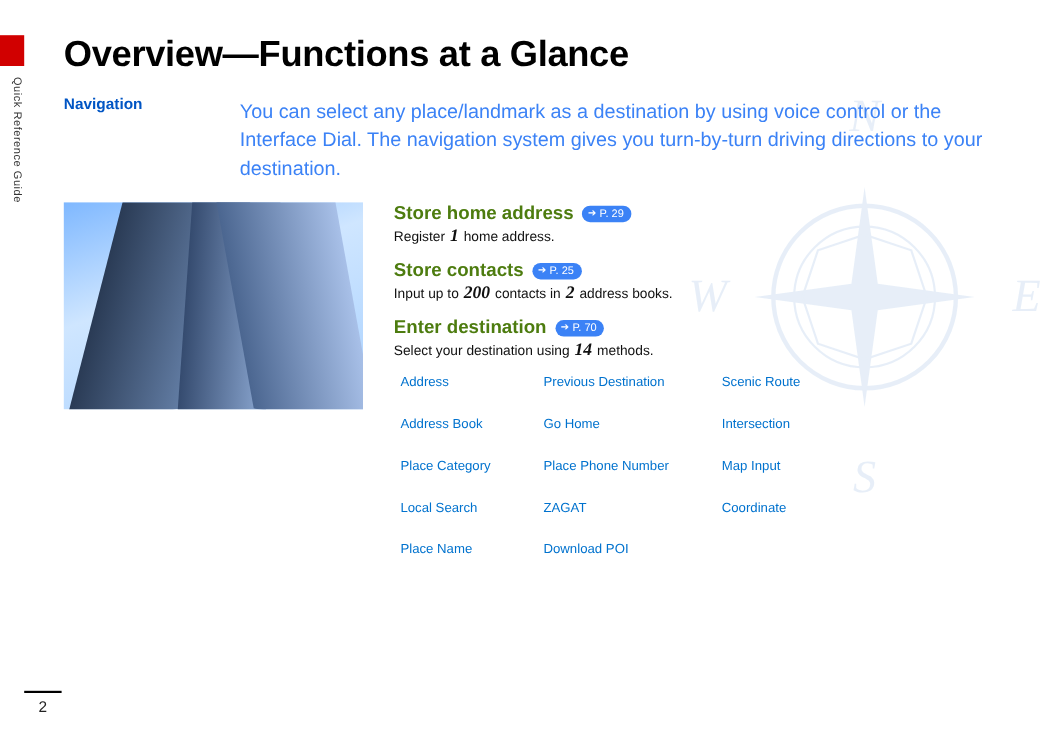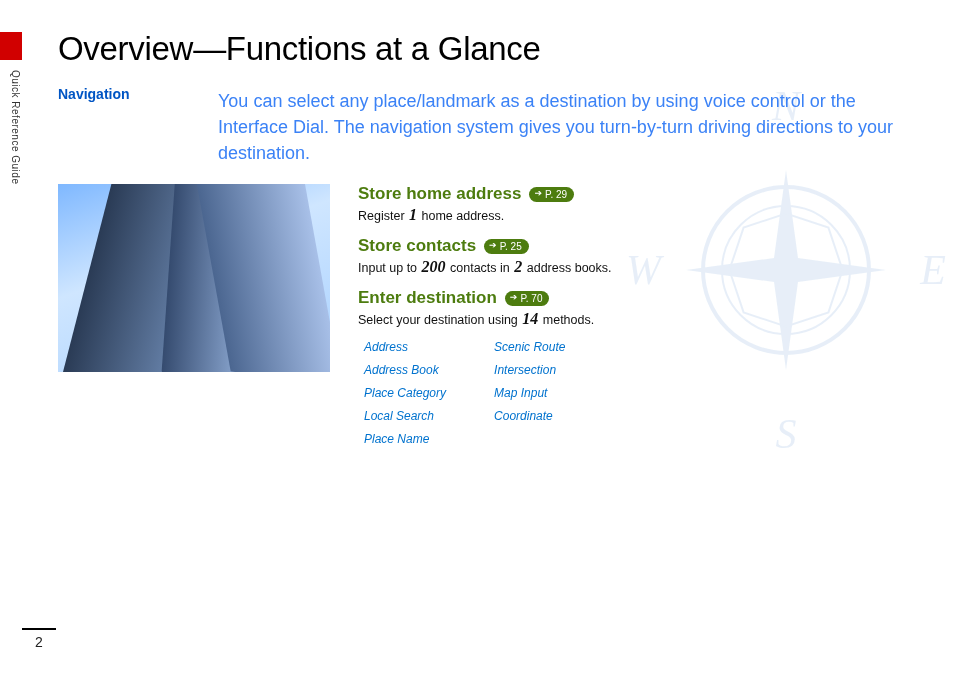--- a/index.html
+++ b/index.html
@@ -31,21 +31,21 @@
     letter-spacing: 0.5px;
   }
   .page {
     position: absolute;
     left: 58px;
     top: 30px;
     right: 40px;
   }
   .title {
     font-size: 33px;
-    font-weight: 400;
+    font-weight: 700;
     margin-bottom: 18px;
     letter-spacing: -0.3px;
   }
   .intro-row {
     display: flex;
     align-items: flex-start;
     margin-bottom: 18px;
   }
   .section-label {
     color: #0055c4;
@@ -84,21 +84,21 @@
     gap: 8px;
   }
   .feature-title {
     color: #4d7c0f;
     font-size: 17px;
     font-weight: 700;
   }
   .page-badge {
     display: inline-flex;
     align-items: center;
-    background: #4d7c0f;
+    background: #3b82f6;
     color: #fff;
     border-radius: 10px;
     font-size: 10px;
     padding: 1px 7px 1px 5px;
     line-height: 1.3;
     gap: 3px;
   }
   .page-badge::before {
     content: "➔";
     font-size: 9px;
@@ -117,22 +117,21 @@
     padding: 0 1px;
   }
   .methods {
     margin: 8px 0 14px 6px;
     display: flex;
     gap: 48px;
   }
   .methods-col {
     display: flex;
     flex-direction: column;
-    gap: 9px;
-    font-style: italic;
+    gap: 24px;
   }
   .method-link {
     color: #0072ce;
     font-size: 12px;
     cursor: pointer;
   }
   .page-number {
     position: absolute;
     left: 22px;
     bottom: 24px;
@@ -241,20 +240,27 @@
 
       <div class="methods">
         <div class="methods-col">
           <span class="method-link">Address</span>
           <span class="method-link">Address Book</span>
           <span class="method-link">Place Category</span>
           <span class="method-link">Local Search</span>
           <span class="method-link">Place Name</span>
         </div>
         <div class="methods-col">
+          <span class="method-link">Previous Destination</span>
+          <span class="method-link">Go Home</span>
+          <span class="method-link">Place Phone Number</span>
+          <span class="method-link">ZAGAT</span>
+          <span class="method-link">Download POI</span>
+        </div>
+        <div class="methods-col">
           <span class="method-link">Scenic Route</span>
           <span class="method-link">Intersection</span>
           <span class="method-link">Map Input</span>
           <span class="method-link">Coordinate</span>
         </div>
       </div>
 
 
     </div>
   </div>

